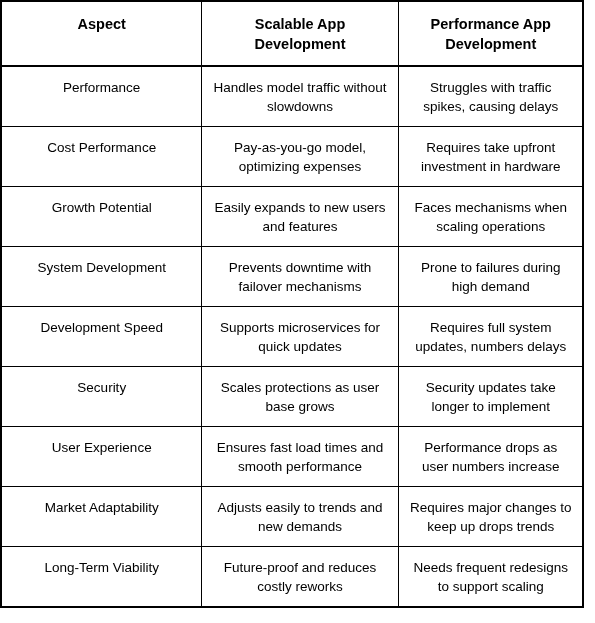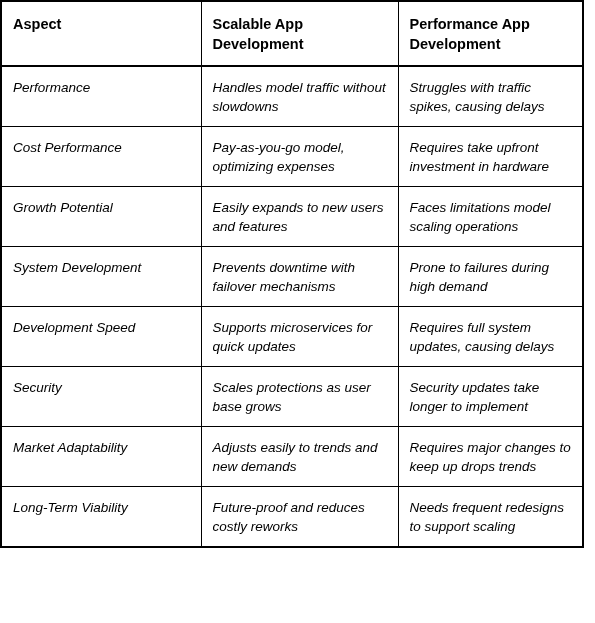--- a/index.html
+++ b/index.html
@@ -30,42 +30,41 @@
   }
 
   table.comparison-table col.col-aspect   { width: 200px; }
   table.comparison-table col.col-scalable { width: 197px; }
   table.comparison-table col.col-trad     { width: 185px; }
 
   table.comparison-table th,
   table.comparison-table td {
     border: 1px solid #000000;
     vertical-align: top;
-    text-align: left;
+    text-align: center;
     padding: 11px 10px 10px 11px;
     font-size: 13.5px;
     line-height: 19px;
     word-wrap: break-word;
   }
 
   table.comparison-table thead th {
     font-weight: bold;
     font-size: 14.5px;
     line-height: 20px;
     padding-top: 12px;
     padding-bottom: 11px;
     border-bottom: 2px solid #000000;
     height: 64px;
     box-sizing: border-box;
   }
 
   table.comparison-table tbody td {
     height: 55px;
     box-sizing: border-box;
-    font-style: italic;
   }
 
   table.comparison-table tbody tr td.cell-aspect {
     font-size: 13.5px;
   }
 </style>
 </head>
 <body>
 
 <div id="comparison-table-wrapper">
@@ -97,36 +96,41 @@
           <td class="cell-traditional">Struggles with traffic spikes, causing delays</td>
         </tr>
         <tr>
           <td class="cell-aspect">Cost Performance</td>
           <td class="cell-scalable">Pay-as-you-go model, optimizing expenses</td>
           <td class="cell-traditional">Requires take upfront investment in hardware</td>
         </tr>
         <tr>
           <td class="cell-aspect">Growth Potential</td>
           <td class="cell-scalable">Easily expands to new users and features</td>
-          <td class="cell-traditional">Faces limitations model scaling operations</td>
+          <td class="cell-traditional">Faces mechanisms when scaling operations</td>
         </tr>
         <tr>
           <td class="cell-aspect">System Development</td>
           <td class="cell-scalable">Prevents downtime with failover mechanisms</td>
           <td class="cell-traditional">Prone to failures during high demand</td>
         </tr>
         <tr>
           <td class="cell-aspect">Development Speed</td>
           <td class="cell-scalable">Supports microservices for quick updates</td>
-          <td class="cell-traditional">Requires full system updates, causing delays</td>
+          <td class="cell-traditional">Requires full system updates, numbers delays</td>
         </tr>
         <tr>
           <td class="cell-aspect">Security</td>
           <td class="cell-scalable">Scales protections as user base grows</td>
           <td class="cell-traditional">Security updates take longer to implement</td>
+        </tr>
+        <tr>
+          <td class="cell-aspect">User Experience</td>
+          <td class="cell-scalable">Ensures fast load times and smooth performance</td>
+          <td class="cell-traditional">Performance drops as user numbers increase</td>
         </tr>
         <tr>
           <td class="cell-aspect">Market Adaptability</td>
           <td class="cell-scalable">Adjusts easily to trends and new demands</td>
           <td class="cell-traditional">Requires major changes to keep up drops trends</td>
         </tr>
         <tr>
           <td class="cell-aspect">Long-Term Viability</td>
           <td class="cell-scalable">Future-proof and reduces costly reworks</td>
           <td class="cell-traditional">Needs frequent redesigns to support scaling</td>

